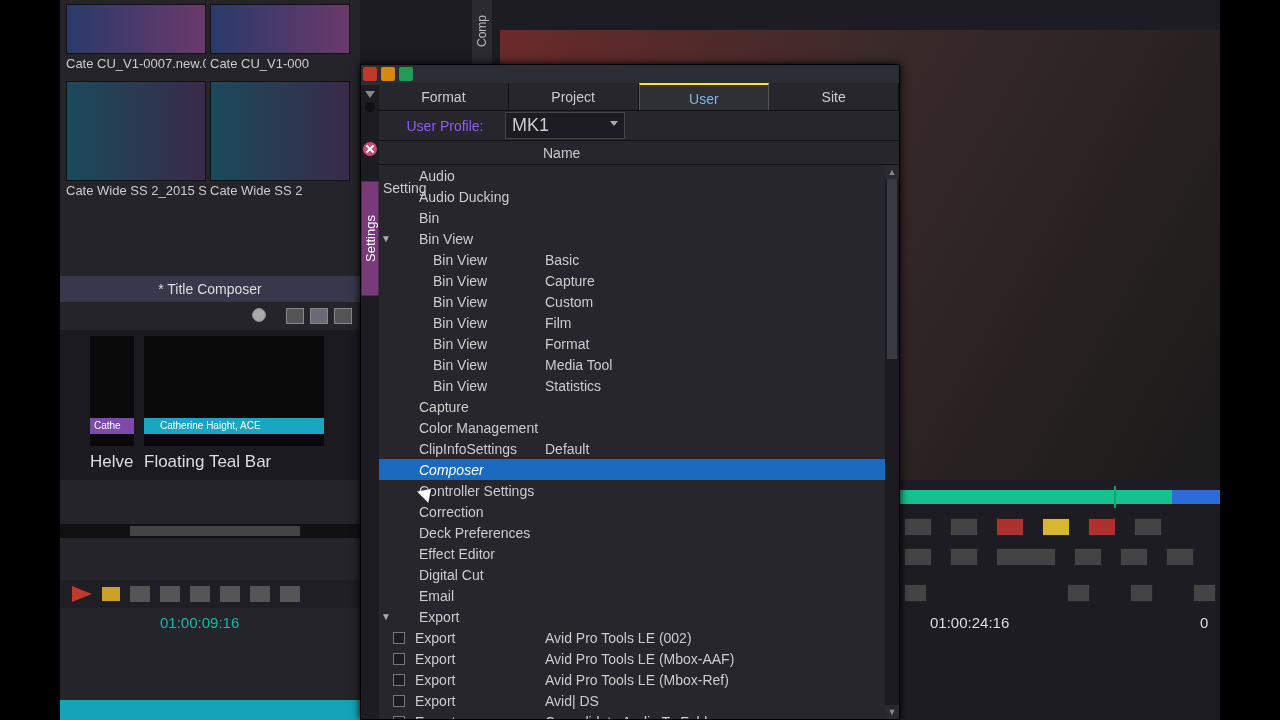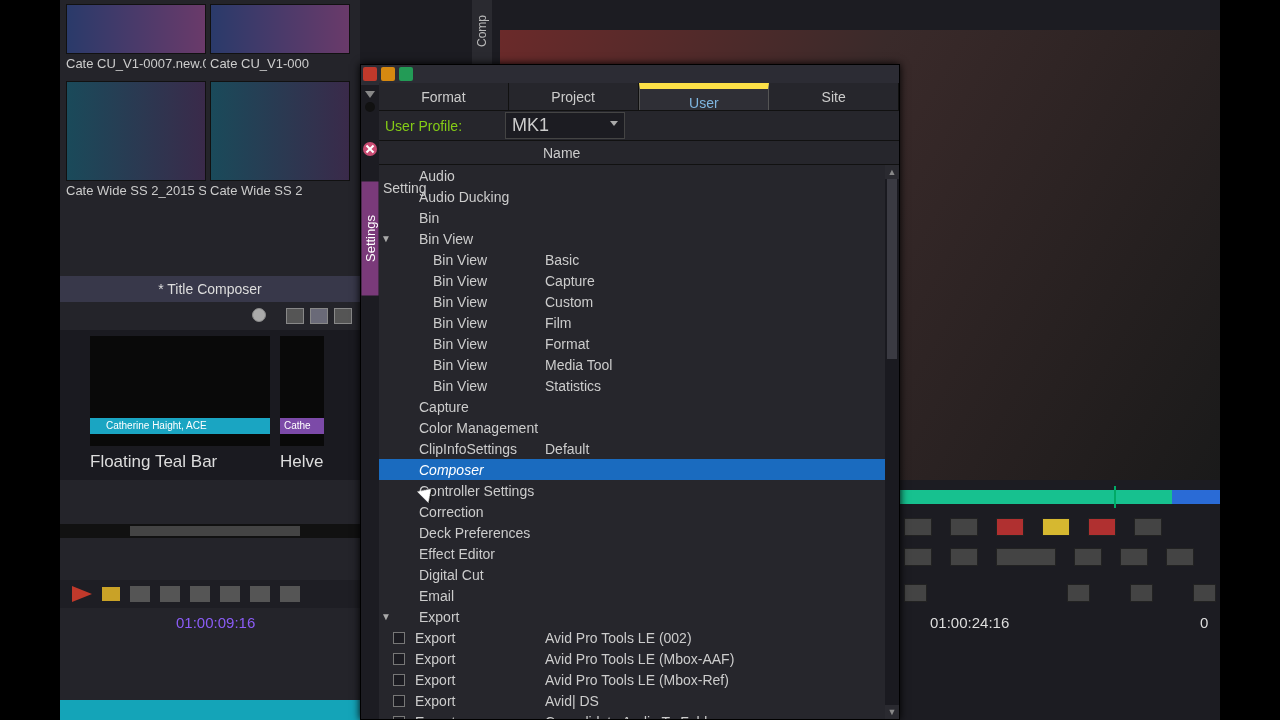--- a/index.html
+++ b/index.html
@@ -27,21 +27,21 @@
 
   .bin-hscroll { position: absolute; left: 0; top: 524px; width: 300px; height: 14px; background: #111; }
   .bin-hscroll-thumb { position: absolute; left: 70px; top: 2px; width: 170px; height: 10px; background: #444; }
 
   
   .timeline-tools { position: absolute; left: 0; top: 580px; width: 300px; height: 28px; background: #1e1e24; display: flex; align-items: center; gap: 10px; padding-left: 12px; }
   .tt-icon { width: 20px; height: 16px; }
   .tt-rec { background: #c0392b; clip-path: polygon(0 0,100% 50%,0 100%); }
   .tt-yel { background: #c9a227; width:18px; height:14px; }
   .tt-gen { background: #555; }
-  .timecode-l { position: absolute; left: 116px; top: 614px; font-size: 15px; color: #8b5cf6; }
+  .timecode-l { position: absolute; left: 100px; top: 614px; font-size: 15px; color: #14b8a6; }
 
   .timeline-track { position: absolute; left: 0; top: 700px; width: 300px; height: 20px; background: #14a4b8; }
 
   
   .viewer { position: absolute; left: 440px; top: 30px; width: 720px; height: 450px; background: linear-gradient(120deg,#6b2a2a 0%,#3a2a2a 40%,#1a1a1a 100%); }
   .toolbar-r { position: absolute; left: 840px; top: 512px; width: 320px; }
   .tbr-row { display: flex; gap: 18px; padding: 6px 4px; }
   .tbr-icon { width: 28px; height: 18px; background: #444; border: 1px solid #222; }
   .timecode-r { position: absolute; left: 870px; top: 614px; font-size: 15px; color: #ddd; }
   .timecode-r2 { position: absolute; left: 1140px; top: 614px; font-size: 15px; color: #ddd; }
@@ -63,24 +63,24 @@
   .side-x { width:14px;height:14px;background:#c94b72;border-radius:50%;margin:30px auto 20px;position:relative; }
   .side-x::before,.side-x::after{content:"";position:absolute;left:2px;top:6px;width:10px;height:2px;background:#fff;}
   .side-x::before{transform:rotate(45deg);} .side-x::after{transform:rotate(-45deg);}
   .side-label-wrap { width: 18px; height: 120px; position: relative; }
   .side-label { position: absolute; left: -48px; top: 54px; width: 114px; transform: rotate(-90deg); background: #7a3a7a; color: #fff; font-size: 13px; text-align: center; padding: 1px 0; }
 
   .dialog-body { position: absolute; left: 18px; top: 18px; right: 0; bottom: 0; background: #26262c; }
 
   .tab-row { display: flex; height: 28px; border-bottom: 1px solid #111; }
   .tab { flex: 1; text-align: center; line-height: 28px; font-size: 14px; color: #ccc; border-right: 1px solid #111; cursor: pointer; }
-  .tab.active { background: #2f2f36; color: #7fb6e0; border-top: 6px solid #fde047; border-left: 1px solid #555; border-right: 1px solid #555; }
+  .tab.active { background: #2f2f36; color: #7fb6e0; border-top: 2px solid #fde047; border-left: 1px solid #555; border-right: 1px solid #555; }
 
   .profile-row { display: flex; align-items: center; height: 30px; padding: 0 6px; border-bottom: 1px solid #111; }
-  .profile-label { flex: 0 0 120px; font-size: 14px; color: #84cc16; }
+  .profile-label { flex: 0 0 120px; font-size: 14px; color: #8b5cf6; text-align: center; }
   .profile-select { flex: 0 0 120px; background: #1c1c22; border: 1px solid #444; color: #ccc; font-size: 18px; padding: 2px 6px; position: relative; cursor: pointer; }
   .profile-select::after { content: ""; position: absolute; right: 6px; top: 8px; width:0;height:0;border-left:4px solid transparent;border-right:4px solid transparent;border-top:5px solid #aaa; }
 
   .columns-header { display: flex; height: 24px; border-bottom: 1px solid #111; font-size: 14px; color: #ccc; }
   .col-setting { flex: 0 0 160px; padding-left: 4px; line-height: 24px; margin-top: 35px; }
   .col-name { flex: 1; padding-left: 4px; line-height: 24px; }
 
   .settings-list { position: absolute; top: 82px; left: 0; right: 14px; bottom: 0; overflow: hidden; }
   .row { display: flex; align-items: center; height: 21px; font-size: 14px; color: #ccc; cursor: pointer; }
   .row.selected { background: #1a6bbf; color: #fff; }
@@ -133,30 +133,30 @@
       <div class="title-bin-header">* Title Composer</div>
       <div class="title-bin-tools">
         <span style="flex:1"></span>
         <div style="width:14px;height:14px;border:1px solid #888;border-radius:50%;background:#aaa;margin-right:14px;"></div>
         <div class="view-icon"></div>
         <div class="view-icon" style="background:#6a6a78"></div>
         <div class="view-icon"></div>
       </div>
       <div class="title-clips">
         <div>
+          <div class="title-clip-thumb" style="width:44px">
+            <div class="title-bar-preview purple">Cathe</div>
+          </div>
+          <div class="title-clip-name">Helve</div>
+        </div>
+        <div>
           <div class="title-clip-thumb">
             <div class="title-bar-preview">Catherine Haight, ACE</div>
           </div>
           <div class="title-clip-name">Floating Teal Bar</div>
-        </div>
-        <div>
-          <div class="title-clip-thumb" style="width:44px">
-            <div class="title-bar-preview purple">Cathe</div>
-          </div>
-          <div class="title-clip-name">Helve</div>
         </div>
       </div>
     </div>
 
     <div class="bin-hscroll">
       <div class="bin-hscroll-thumb"></div>
     </div>
 
     <div class="timeline-tools">
       <div class="tt-icon tt-rec"></div>

